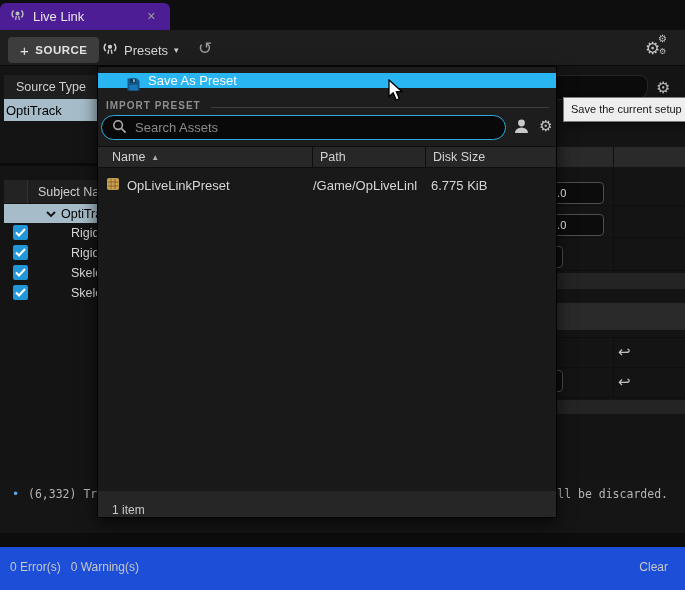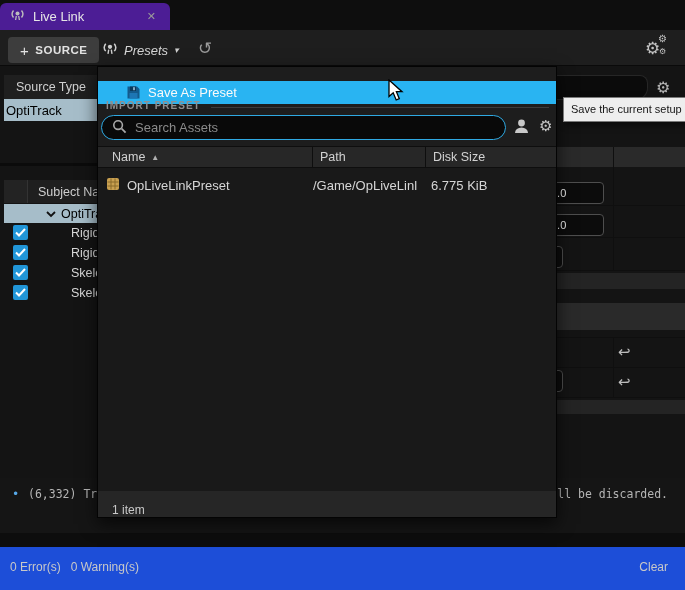--- a/index.html
+++ b/index.html
@@ -23,21 +23,21 @@
   
   .toolbar { left:0; top:30px; width:685px; height:36px; background:#1e1e1e; border-bottom:1px solid #0a0a0a; }
   .source-btn {
     left:8px; top:37px; height:26px; background:#3d3d3d; border:none; border-radius:4px;
     color:#e2e2e2; font-family:inherit; display:flex; align-items:center; gap:6px; padding:0 12px;
     font-size:11.5px; font-weight:bold; letter-spacing:.5px; cursor:pointer;
   }
   .source-btn .plus { font-size:15px; font-weight:normal; }
   .presets-btn {
     left:102px; top:38px; height:24px; display:flex; align-items:center; gap:6px;
-    color:#d6d6d6; background:transparent; border:none; font-family:inherit; font-size:13px; cursor:pointer;font-style:italic;
+    color:#d6d6d6; background:transparent; border:none; font-family:inherit; font-size:13px; cursor:pointer;
   }
   .caret { font-size:9px; color:#cfcfcf; }
   .undo-btn { left:198px; top:38px; font-size:17px; color:#9b9b9b; background:none; border:none; cursor:pointer; }
   .top-gears { left:645px; top:36px; width:32px; height:26px; cursor:pointer; }
   .gear-glyph { color:#c2c2c2; }
   .top-gears .g1 { position:absolute; left:0; top:2px; font-size:17px; }
   .top-gears .g2 { position:absolute; left:13px; top:-3px; font-size:10px; }
   .top-gears .g3 { position:absolute; left:14px; top:11px; font-size:8px; }
 
   
@@ -83,22 +83,22 @@
   
   .tooltip { left:563px; top:97px; width:160px; height:25px; background:#eeeeee;
     border:1px solid #7a7a7a; color:#151515; font-size:11px; line-height:23px;
     padding:0 7px; white-space:nowrap; overflow:hidden; z-index:6;
     box-shadow:2px 3px 6px rgba(0,0,0,.5); }
 
   
   .dropdown { left:97px; top:66px; width:460px; height:452px; background:#1d1d1d;
     border:1px solid #040404; box-shadow:0 6px 16px rgba(0,0,0,.65); z-index:5; }
   .dd { position:absolute; }
-  .dd-save { left:0; top:6px; width:458px; height:23px; background:#29b4f2;
-    display:flex; align-items:center; cursor:pointer;margin-top:8px; }
+  .dd-save { left:0; top:6px; width:458px; height:15px; background:#29b4f2;
+    display:flex; align-items:center; cursor:pointer; }
   .dd-save-icon { position:absolute; left:28px; top:4px; }
   .dd-save-label { position:absolute; left:50px; color:#fafafa; font-size:13px; }
   .dd-section { left:0; top:31px; width:458px; height:16px; }
   .dd-section-label { position:absolute; left:8px; top:2px; font-size:10px; font-weight:bold;
     letter-spacing:1px; color:#8f8f8f; }
   .dd-section-line { position:absolute; left:113px; right:7px; top:9px; height:1px; background:#3d3d3d; }
   .dd-search { left:3px; top:48px; width:405px; height:25px; border-radius:13px;
     background:#090909; border:1.5px solid #2fa9e2; display:flex; align-items:center; padding:0 10px; gap:8px; }
   .dd-search-ph { color:#8a8a8a; font-size:13px; }
   .dd-person { left:415px; top:51px; cursor:pointer; }

